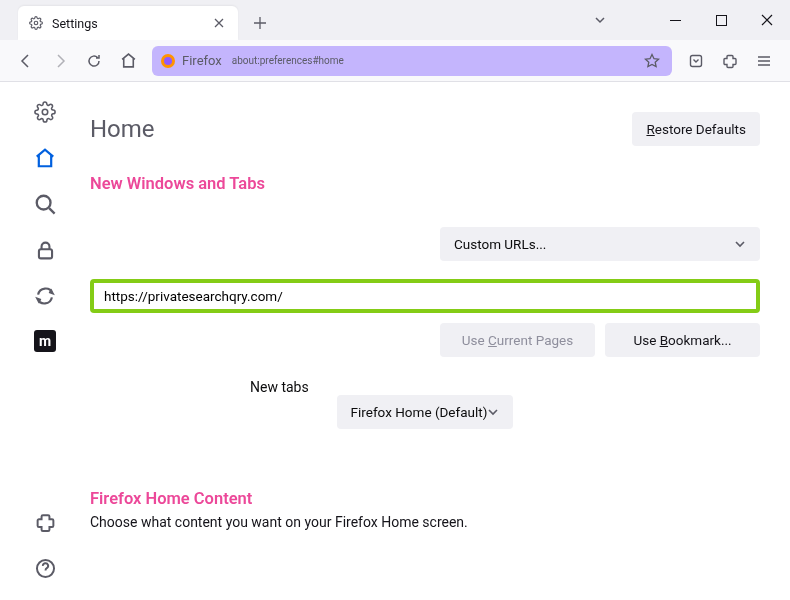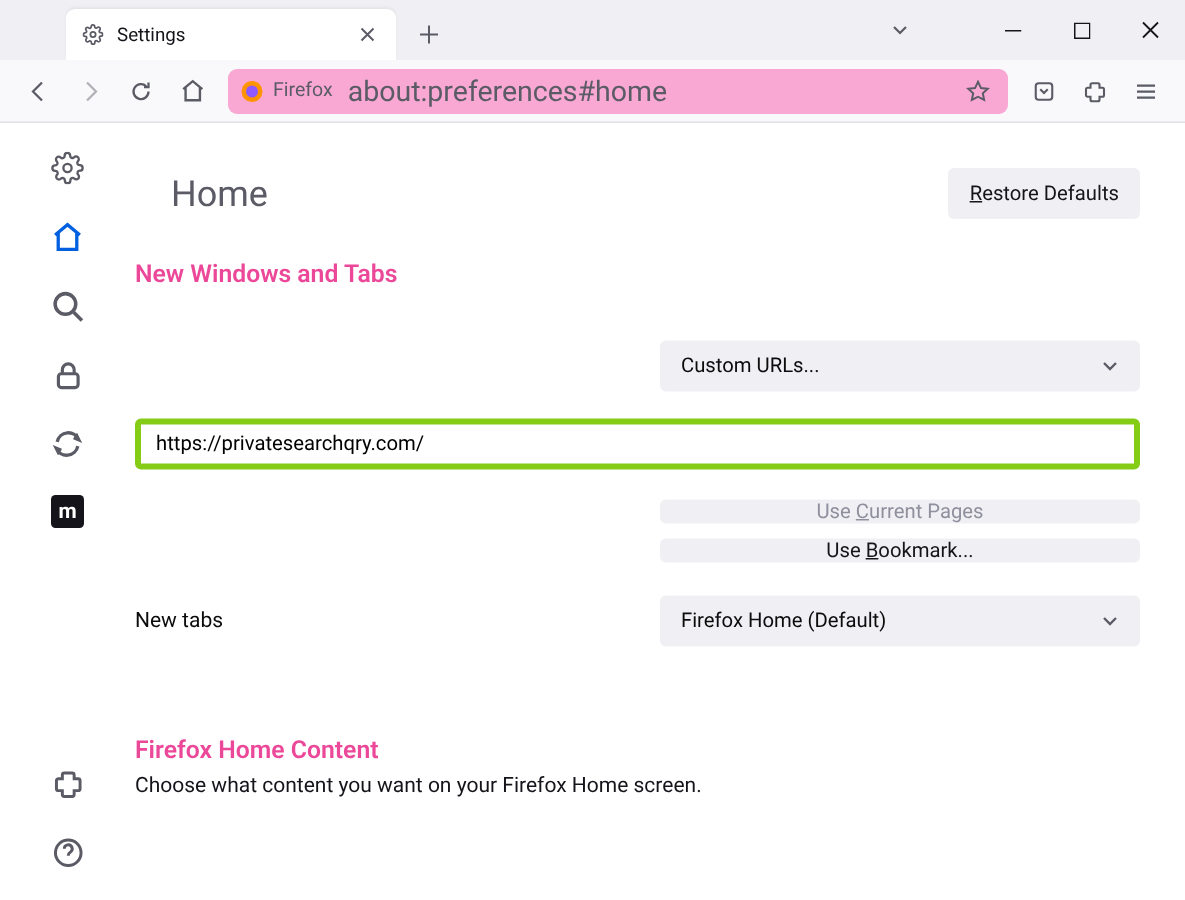--- a/index.html
+++ b/index.html
@@ -1,67 +1,67 @@
 <!DOCTYPE html>
 <html><head>
 <meta charset="utf-8">
 <style>
 * { margin:0; padding:0; box-sizing:border-box; font-family:-apple-system,BlinkMacSystemFont,"Segoe UI",Roboto,sans-serif; }
 body { width:790px; height:600px; background:#fff; color:#0c0c0d; overflow:hidden; position:relative; }
 
 
-.tabstrip { height:40px; background:#f0f0f4; display:flex; align-items:flex-end; padding-left:44px; }
+.tabstrip { height:40px; background:#f0f0f4; display:flex; align-items:flex-end; padding-left:18px; }
 .tab { height:34px; background:#fff; border-radius:6px 6px 0 0; display:flex; align-items:center; padding:0 10px; min-width:220px; position:relative; box-shadow:0 -1px 2px rgba(0,0,0,.05); }
 .tab .fav { width:16px; height:16px; margin-right:8px; display:flex; align-items:center; justify-content:center; }
 .tab .title { flex:1; font-size:12.5px; color:#15141a; }
 .tab .close { width:18px; height:18px; display:flex; align-items:center; justify-content:center; border-radius:3px; }
 .newtab { width:28px; height:28px; margin-left:8px; display:flex; align-items:center; justify-content:center; border-radius:4px; margin-bottom:3px; }
 
 
 .winctrl { position:absolute; right:0; top:0; height:40px; display:flex; align-items:center; }
 .winctrl div { width:46px; height:40px; display:flex; align-items:center; justify-content:center; }
 .chev { position:absolute; right:170px; top:0; height:40px; width:40px; display:flex; align-items:center; justify-content:center; }
 
 
 .toolbar { height:42px; background:#f9f9fb; display:flex; align-items:center; padding:0 10px; gap:2px; border-bottom:1px solid #e0e0e6; }
 .tbtn { width:32px; height:32px; display:flex; align-items:center; justify-content:center; border-radius:4px; color:#5b5b66; }
-.urlbar { flex:1; height:30px; background:#f9a8d4; border-radius:6px; display:flex; align-items:center; padding:0 8px; margin:0 6px; }
+.urlbar { flex:1; height:30px; background:#c4b5fd; border-radius:6px; display:flex; align-items:center; padding:0 8px; margin:0 6px; }
 .urlbar .fxicon { width:16px; height:16px; margin-right:6px; }
 .urlbar .fxlabel { font-size:13px; color:#5b5b66; margin-right:10px; }
-.urlbar .url { font-size:19px; color:#5b5b66; flex:1; }
+.urlbar .url { font-size:10px; color:#5b5b66; flex:1; }
 .urlbar .star { width:24px; height:24px; display:flex; align-items:center; justify-content:center; }
 
 
 .content { display:flex; height:calc(100% - 82px); }
 .sidebar { width:90px; padding-top:18px; display:flex; flex-direction:column; align-items:center; gap:22px; }
 .side-icon { width:24px; height:24px; display:flex; align-items:center; justify-content:center; color:#5b5b66; }
 .side-icon.active { color:#0060df; }
 .side-icon.m { background:#15141a; color:#fff; width:22px; height:22px; border-radius:3px; font-weight:700; font-size:14px; }
 
 .main { flex:1; padding:20px 30px 0 0; position:relative; }
 .searchbox { float:right; width:220px; height:32px; border:1px solid #8f8f9d; border-radius:4px; display:flex; align-items:center; padding:0 8px; margin-bottom:20px; }
 .searchbox input { border:none; outline:none; font-size:13px; flex:1; background:transparent; }
 .searchbox .sicn { width:16px; height:16px; margin-right:6px; color:#5b5b66; }
 
-.hdr { clear:both; display:flex; align-items:center; justify-content:space-between; padding-top:10px;margin-left:24px; }
+.hdr { clear:both; display:flex; align-items:center; justify-content:space-between; padding-top:10px; }
 .hdr h1 { font-size:24px; font-weight:400; color:#5b5b66; }
 .btn { height:34px; padding:0 14px; background:#f0f0f4; border:none; border-radius:4px; font-size:13.5px; color:#15141a; cursor:pointer; }
 .btn.disabled { color:#8f8f9d; }
 
 h2 { font-size:16.5px; font-weight:600; margin-top:28px; color:#ec4899; }
 .desc { font-size:14px; color:#15141a; margin-top:6px; }
 
 .row { display:flex; align-items:center; margin-top:18px; }
 .row .label { width:350px; font-size:14px; }
 .row .field { flex:1; }
 
 .select { height:34px; background:#f0f0f4; border-radius:4px; display:flex; align-items:center; justify-content:space-between; padding:0 14px; font-size:13.5px; cursor:pointer; }
 .txtinput { width:100%; height:34px; border:4px solid #84cc16; border-radius:4px; padding:0 10px; font-size:13.5px; outline:none; }
 
-.btnrow { display:flex; gap:10px; margin-top:10px; justify-content:flex-end;flex-direction:column; }
+.btnrow { display:flex; gap:10px; justify-content:flex-end; }
 .btnrow .btn { flex:1; white-space:nowrap; overflow:hidden; text-overflow:ellipsis; }
 
 .underline { text-decoration:underline; text-decoration-thickness:1px; }
 
 svg { display:block; }
 </style>
 </head>
 <body>
 
 <div class="tabstrip">
@@ -236,21 +236,21 @@
     </div>
 
     <div class="row" style="margin-top:10px;">
       <div class="label"></div>
       <div class="field btnrow">
         <button class="btn disabled">Use <span class="underline">C</span>urrent Pages</button>
         <button class="btn">Use <span class="underline">B</span>ookmark...</button>
       </div>
     </div>
 
-    <div class="row" style="margin-top:22px;">
+    <div class="row" style="margin-top:22px;flex-direction:column;">
       <div class="label">New tabs</div>
       <div class="field">
         <div class="select">
           <span>Firefox Home (Default)</span>
           <svg width="12" height="12" viewBox="0 0 12 12" fill="none" stroke="#5b5b66" stroke-width="1.6">
               <path d="M2 4 L6 8 L10 4"></path>
             </svg>
         </div>
       </div>
     </div>

